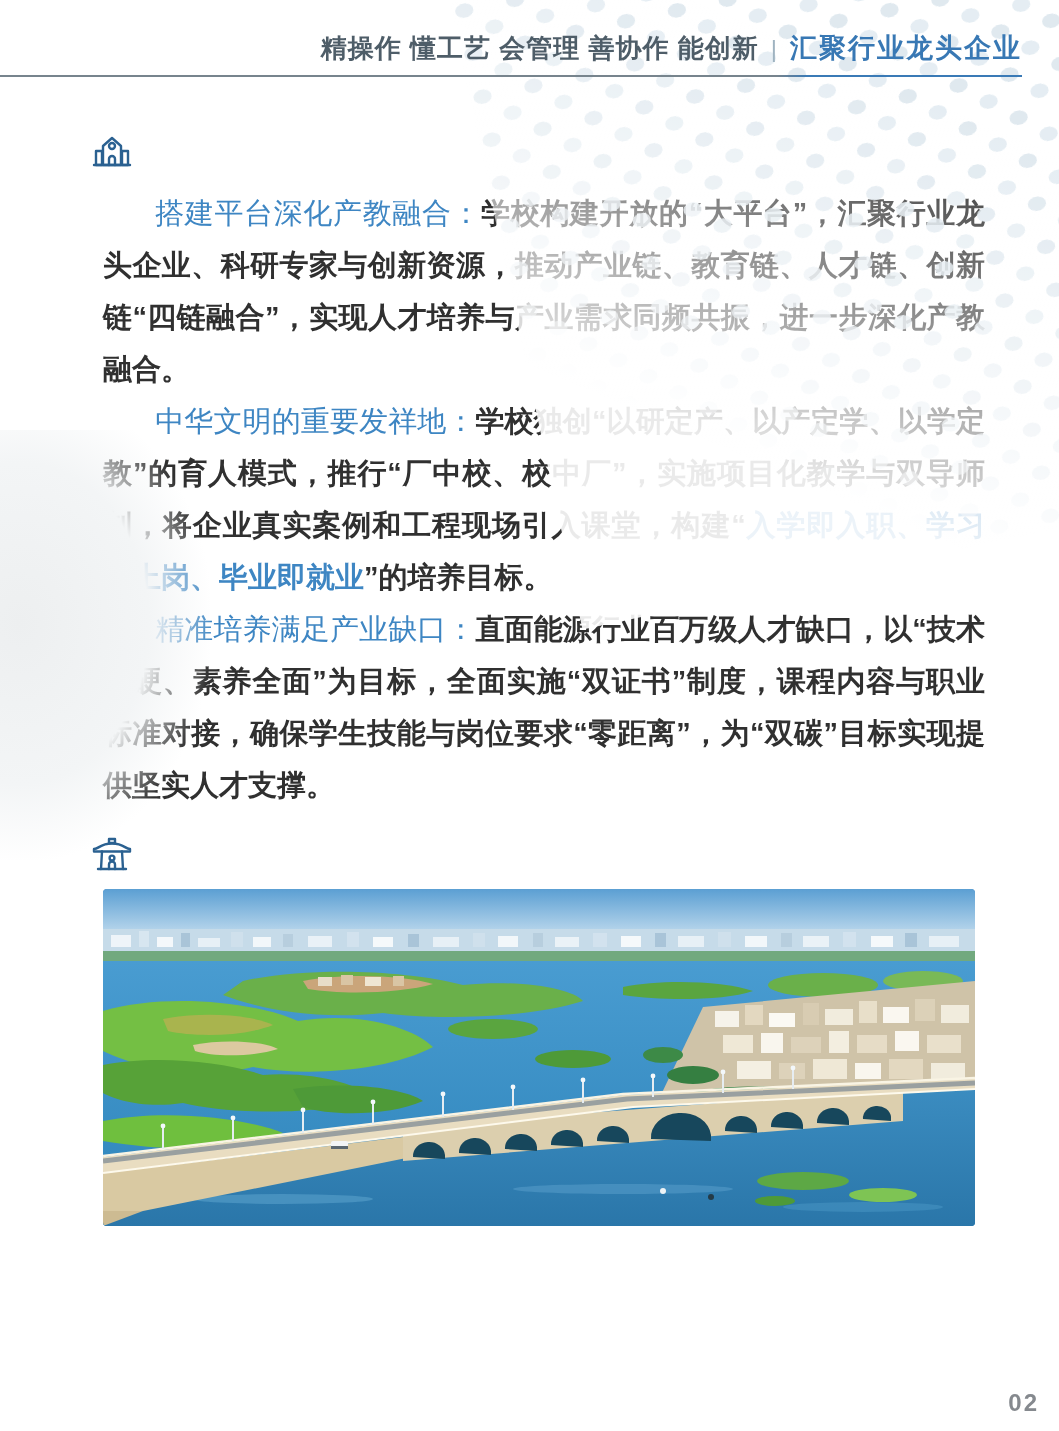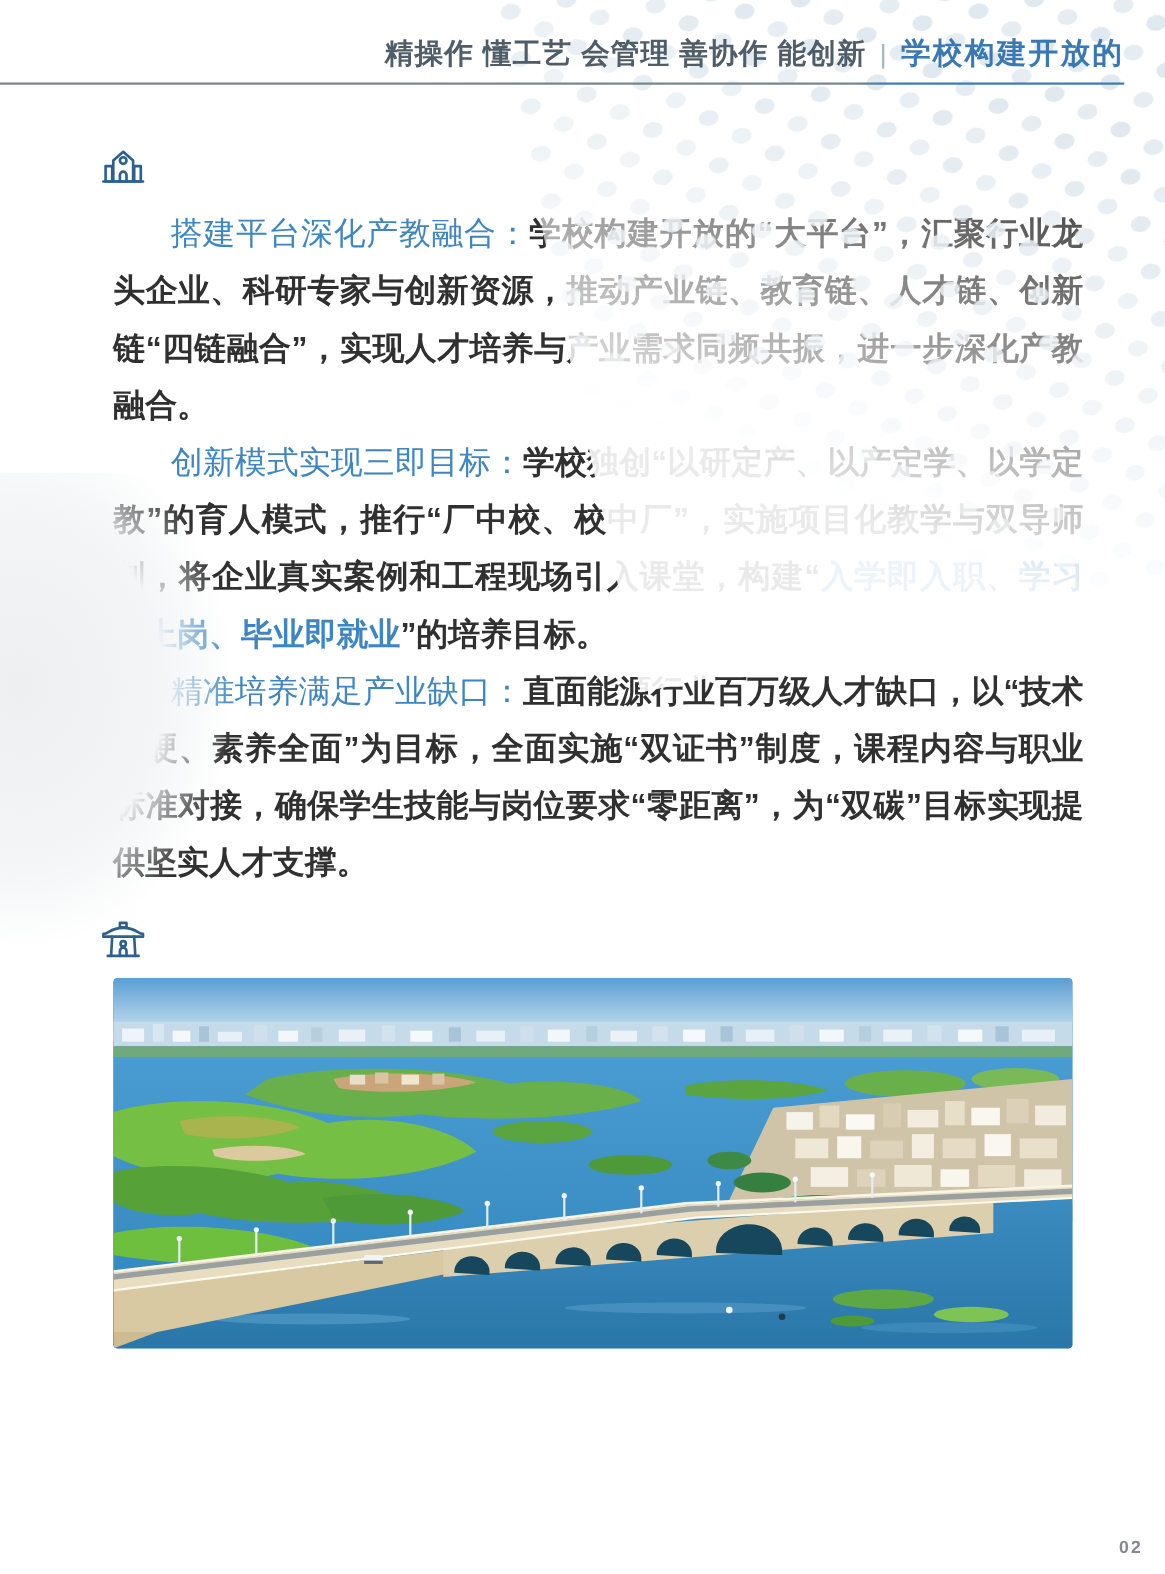--- a/index.html
+++ b/index.html
@@ -66,56 +66,56 @@
   .hl   { color:#3e86c3; }
   
   .photo {
     position:relative; width:872px; height:337px; margin:12px 0 0 103px;
     border-radius:4px; overflow:hidden; background:#4a90c8;
   }
   .photo svg { display:block; width:100%; height:100%; }
   
   .pageno {
     position:absolute; right:20px; bottom:14px;
-    font-size:16px; color:#85898e; font-weight:600; letter-spacing:2px;
+    font-size:24px; color:#85898e; font-weight:600; letter-spacing:2px;
   }
 </style>
 </head>
 <body>
 
 <div class="page">
 
   <div class="dots"></div>
   <div class="watermark"></div>
 
   <header class="header">
     <div class="header-row">
       <span class="slogan">精操作 懂工艺 会管理 善协作 能创新</span>
       <span class="hsep">|</span>
-      <span class="brand">学校构建开放的</span>
+      <span class="brand">汇聚行业龙头企业</span>
     </div>
     <div class="rule"></div>
   </header>
 
   <main>
 
     <div class="sec-h">
       <svg class="sec-icon" viewBox="0 0 44 44">
         <path d="M6,22 h6 v14 h-6 z"></path>
         <path d="M32,22 h6 v14 h-6 z"></path>
         <path d="M13,36 V17 L22,9 L31,17 V36 Z"></path>
         <circle cx="22" cy="17" r="3"></circle>
         <path d="M19,36 v-6 a3,3 0 0 1 6,0 v6"></path>
         <path d="M4,36 H40"></path>
       </svg>
     </div>
 
     <p class="para"><span class="lead">搭建平台深化产教融合：</span><span>学校构建开放的“大平台”，汇聚行业龙头企业、科研专家与创新资源，推动产业链、教育链、人才链、创新链“四链融合”，实现人才培养与产业需求同频共振，进一步深化产教融合。</span></p>
 
-    <p class="para tight"><span class="lead">创新模式实现三即目标：</span><span>学校独创“以研定产、以产定学、以学定教”的育人模式，推行“厂中校、校中厂”，实施项目化教学与双导师制，将企业真实案例和工程现场引入课堂，构建“</span><span class="hl">入学即入职、学习即上岗、毕业即就业</span><span>”的培养目标。</span></p>
+    <p class="para tight"><span class="lead">中华文明的重要发祥地：</span><span>学校独创“以研定产、以产定学、以学定教”的育人模式，推行“厂中校、校中厂”，实施项目化教学与双导师制，将企业真实案例和工程现场引入课堂，构建“</span><span class="hl">入学即入职、学习即上岗、毕业即就业</span><span>”的培养目标。</span></p>
 
     <p class="para tight"><span class="lead">精准培养满足产业缺口：</span><span>直面能源行业百万级人才缺口，以“技术过硬、素养全面”为目标，全面实施“双证书”制度，课程内容与职业标准对接，确保学生技能与岗位要求“零距离”，为“双碳”目标实现提供坚实人才支撑。</span></p>
 
     <div class="sec-h second">
       <svg class="sec-icon" viewBox="0 0 44 44">
         <path d="M19,6 h6 v4 h-6 z"></path>
         <path d="M4,16 C9,16 10,10.5 22,10.5 C34,10.5 35,16 40,16 L40,18.5 L4,18.5 Z"></path>
         <path d="M12,18.5 L11,36 M32,18.5 L33,36"></path>
         <path d="M8,36 H36"></path>
         <path d="M19,36 v-4.5 a3,3 0 0 1 6,0 v4.5"></path>

